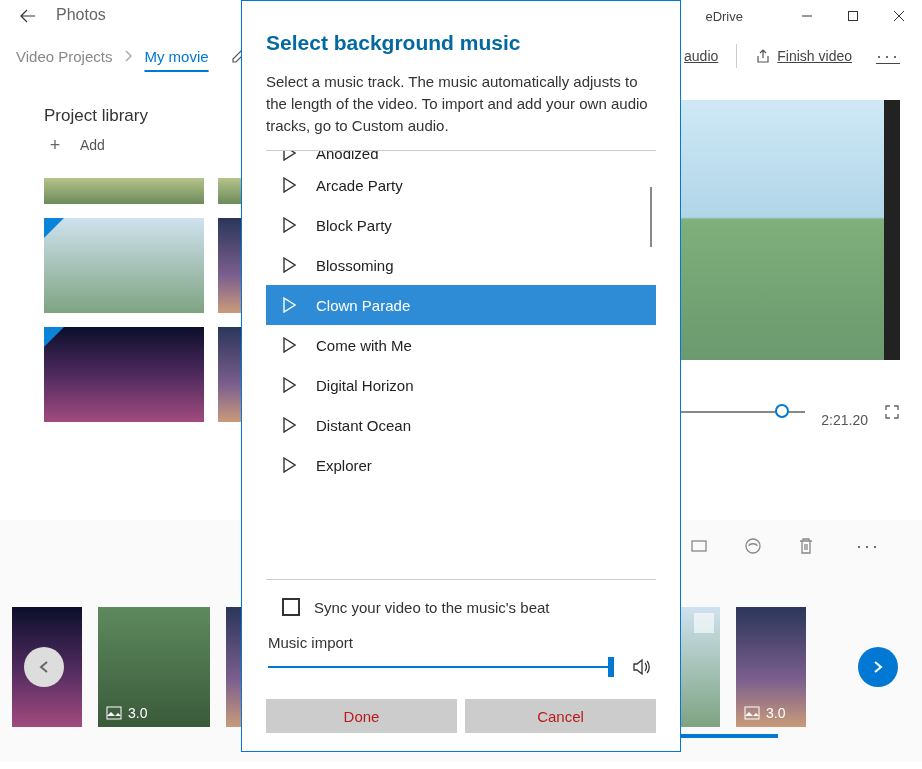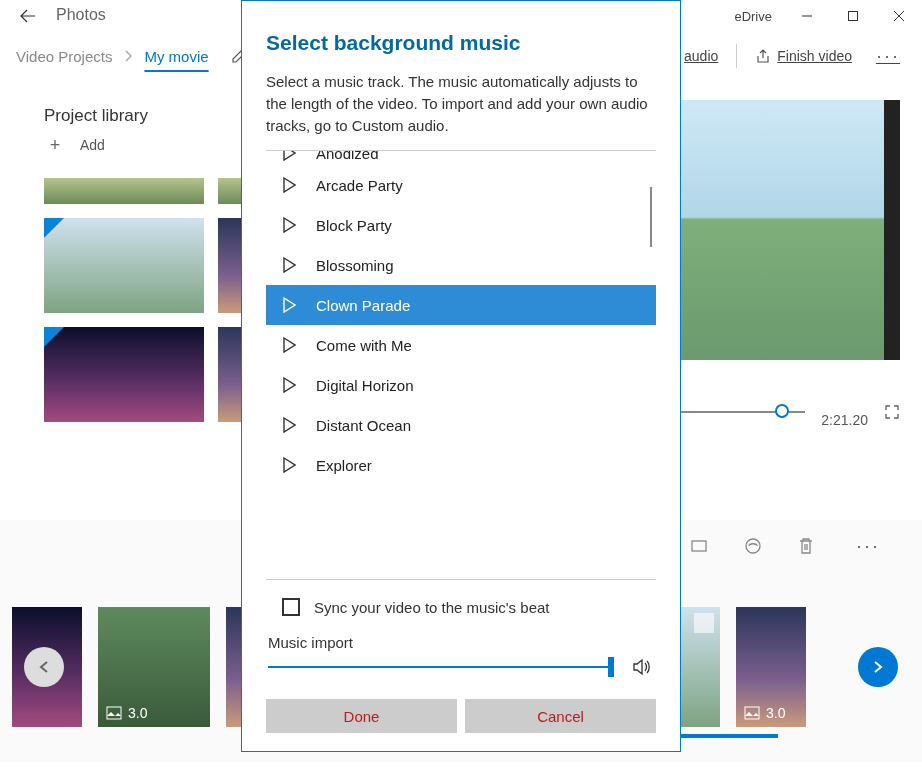--- a/index.html
+++ b/index.html
@@ -3,21 +3,21 @@
 <meta charset="utf-8">
 <style>
   * { box-sizing: border-box; margin: 0; padding: 0; font-family: "Segoe UI", Arial, sans-serif; }
   body { width: 922px; height: 769px; background: #fff; position: relative; overflow: hidden; font-size: 14px; color: #333; }
   
   
   .titlebar { height: 32px; display: flex; align-items: center; padding: 0 0 0 8px; }
   .back-btn { width: 40px; height: 32px; display: flex; align-items: center; justify-content: center; }
   .app-title { color: #666; font-size: 16px; margin-left: 8px; margin-top: -2px; }
   .titlebar-right { margin-left: auto; display: flex; align-items: center; height: 32px; }
-  .titlebar-text { color: #444; font-size: 13px; margin-right: 12px; }
+  .titlebar-text { color: #444; font-size: 13px; margin-right: 41px; }
   .win-btn { width: 46px; height: 32px; display: flex; align-items: center; justify-content: center; font-size: 10px; }
   
   
   .cmdbar { height: 48px; display: flex; align-items: center; padding: 0 16px; justify-content: flex-end; }
   .breadcrumb { display: flex; align-items: center; gap: 12px; color: #888; font-size: 15px; }
   .crumb-current { color: #0078d4; text-decoration: underline; text-underline-offset: 8px; text-decoration-thickness: 2px; }
   .cmdbar-right { margin-left: auto; display: flex; align-items: center; gap: 18px; color: #444; font-size: 14px; text-decoration: underline; }
   .cmd-item { display: flex; align-items: center; gap: 6px; }
   .more-dots { font-size: 18px; letter-spacing: 2px; color: #555; padding: 0 6px; }
 

